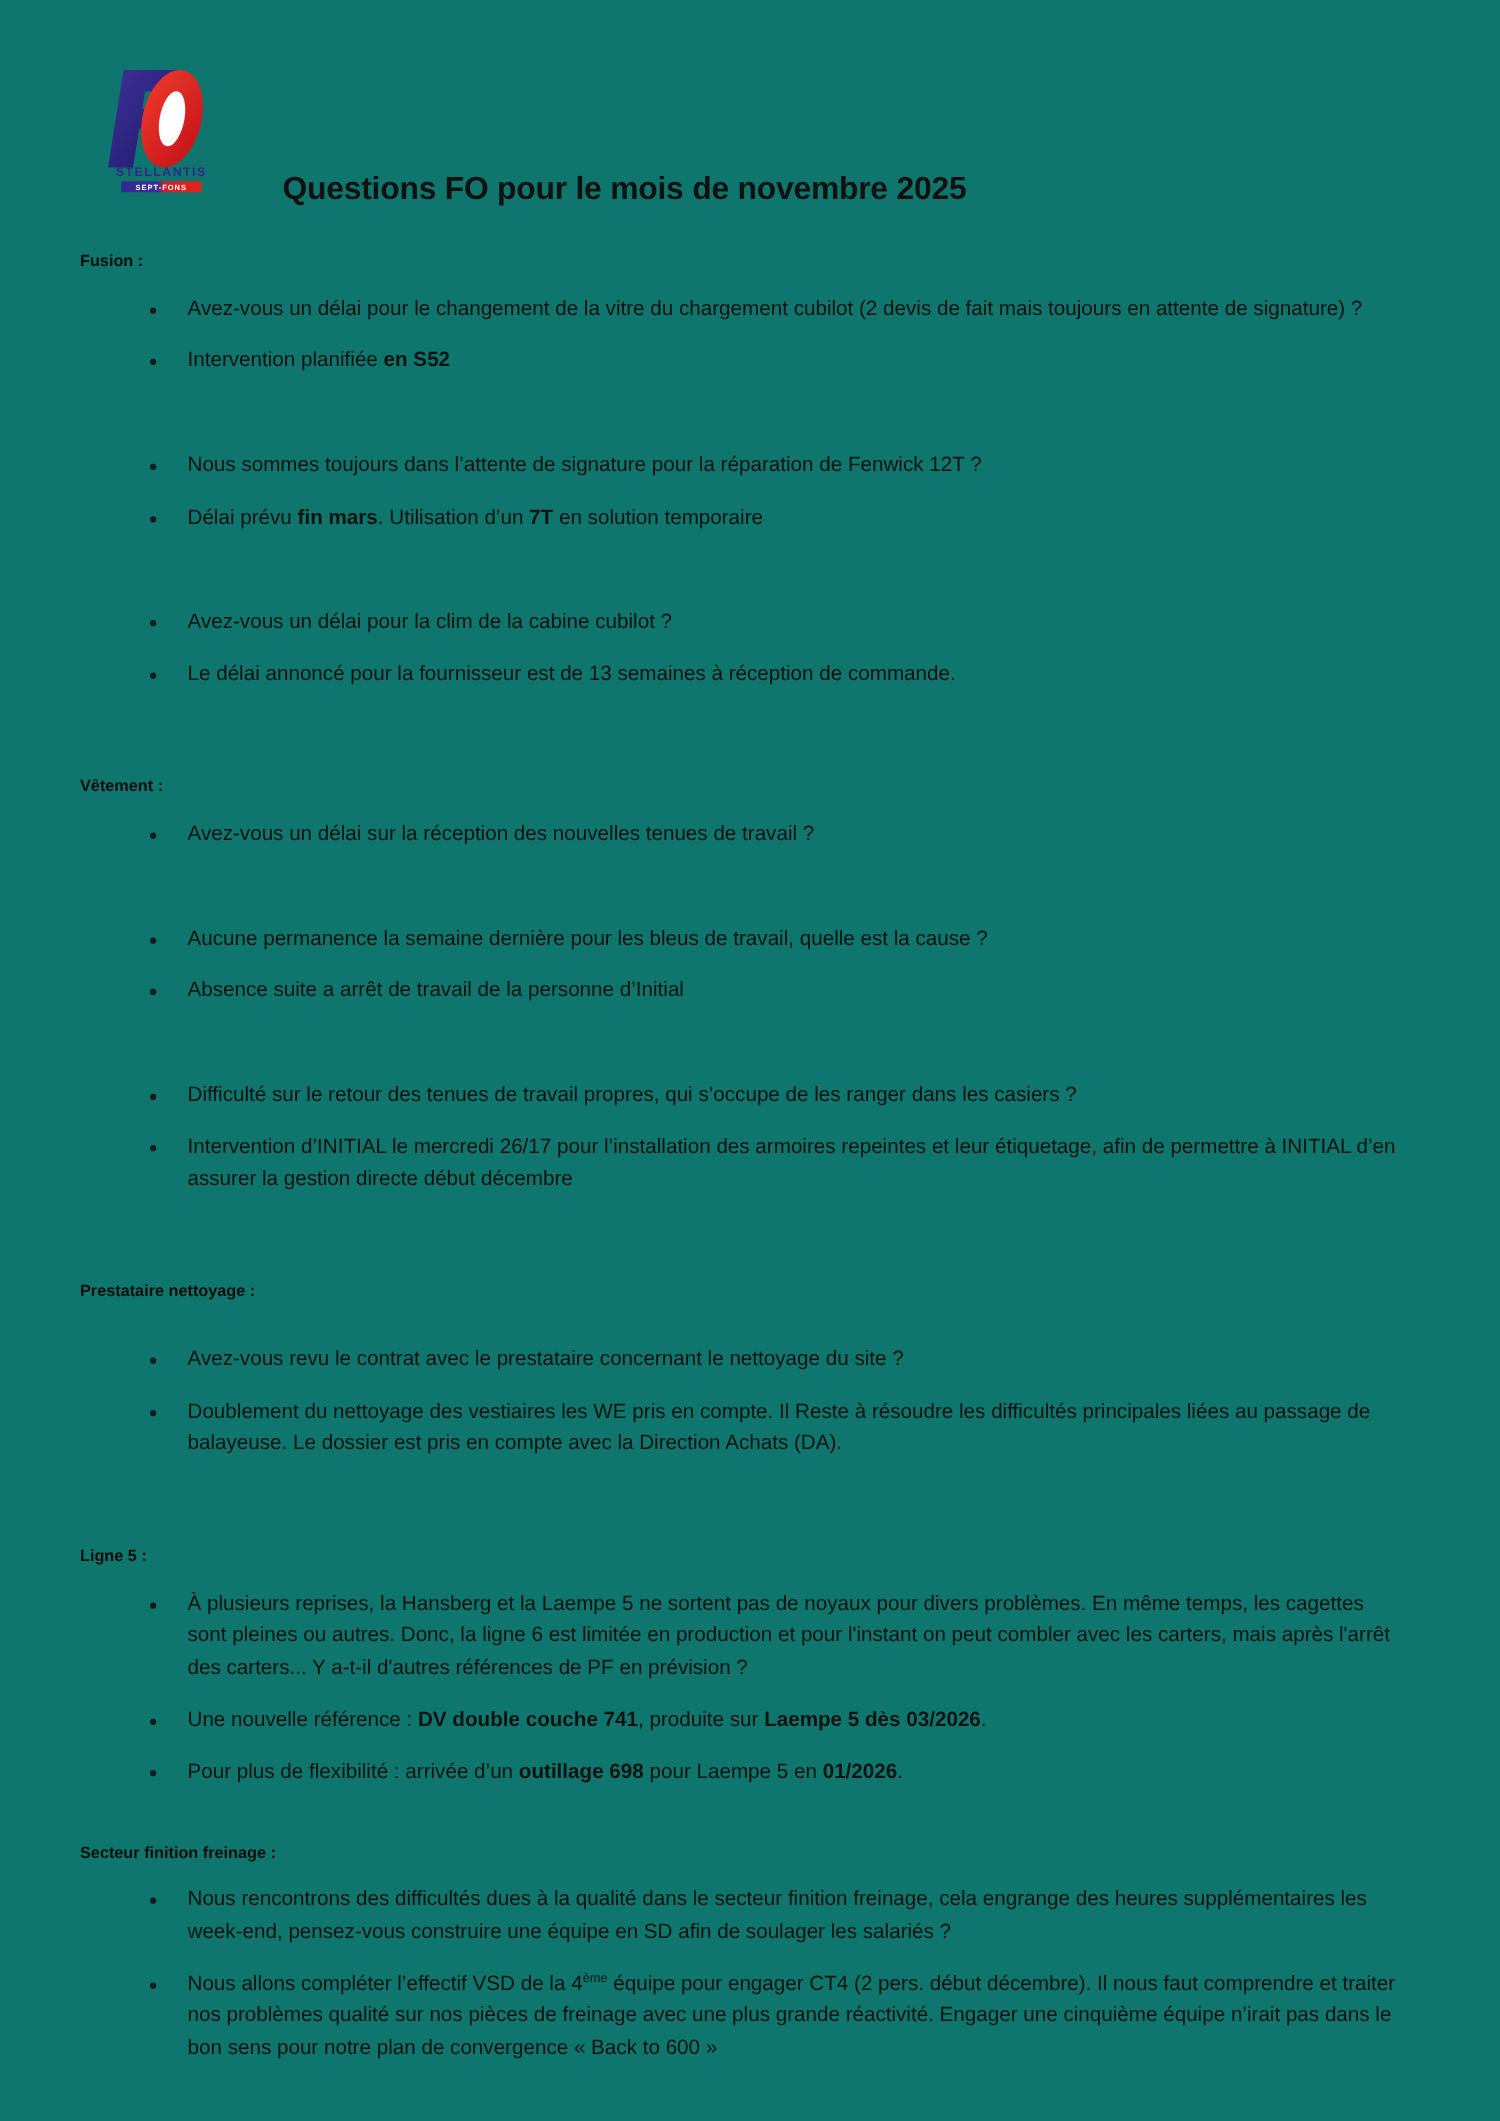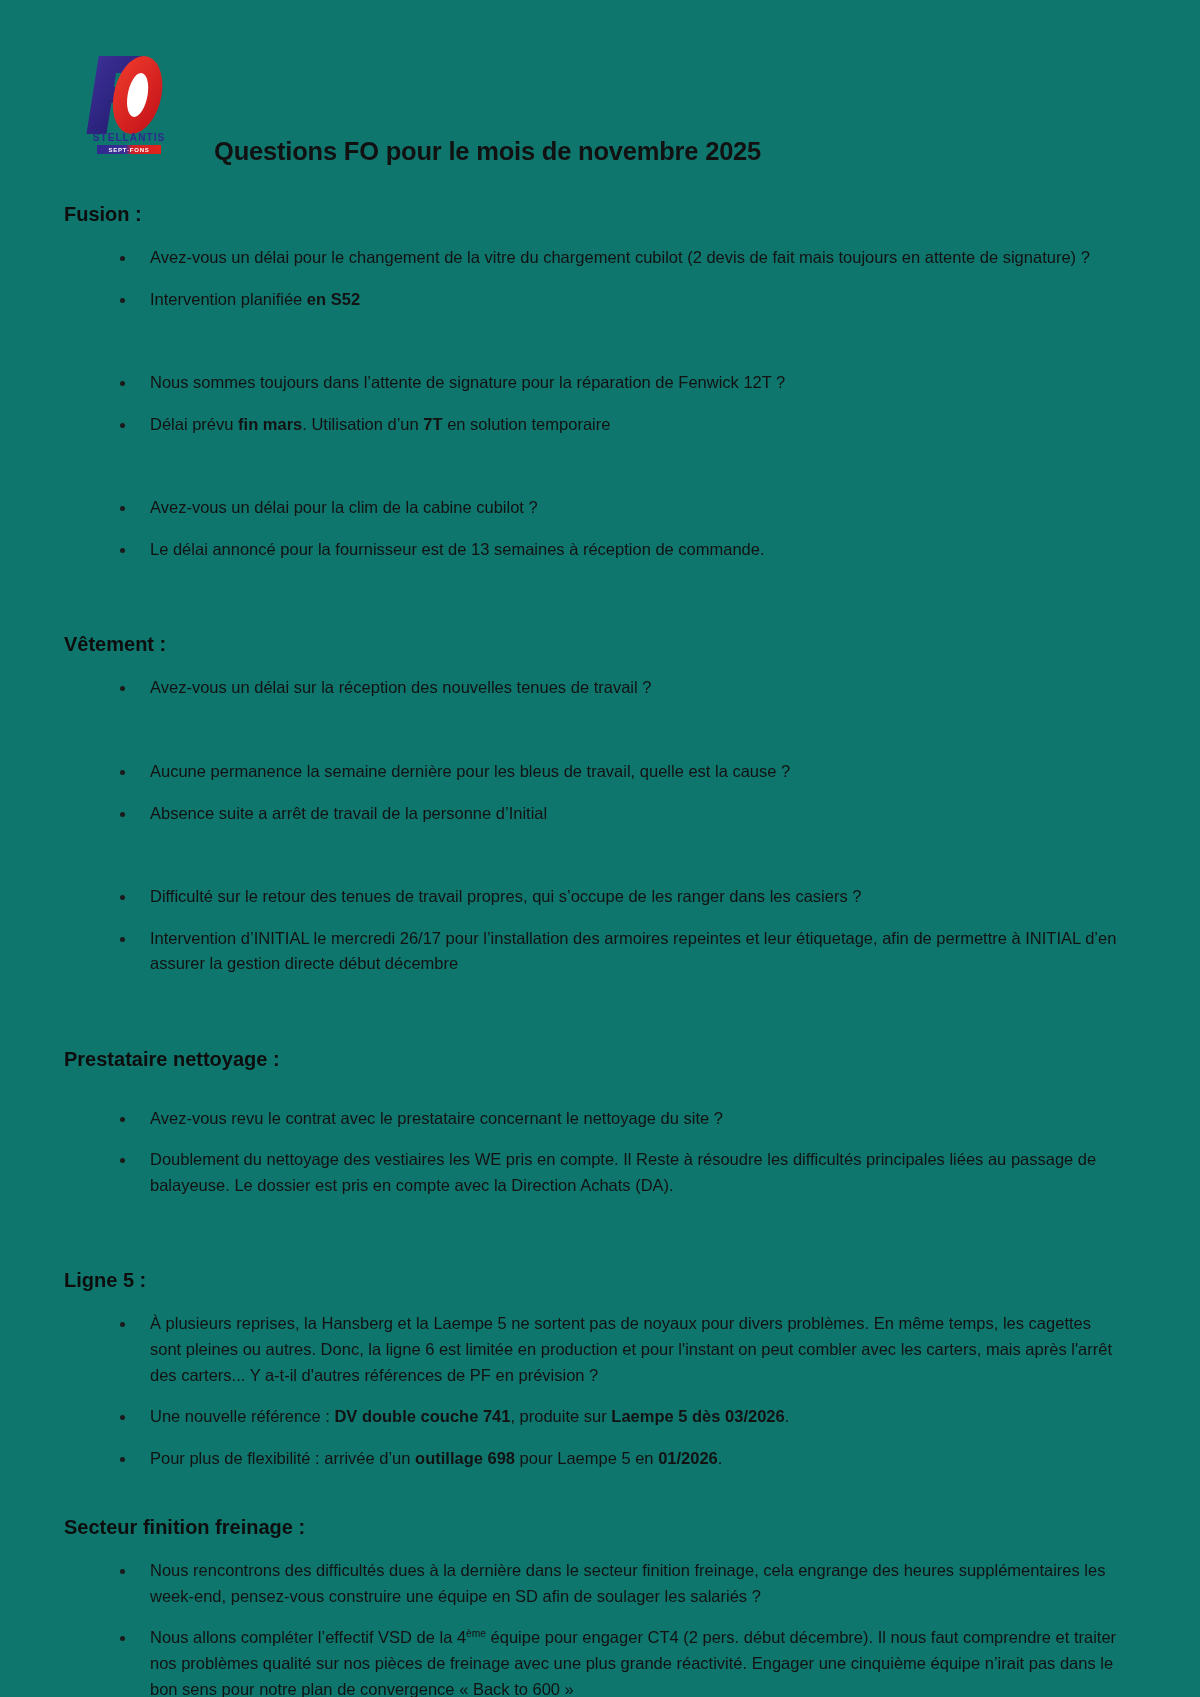--- a/index.html
+++ b/index.html
@@ -28,21 +28,21 @@
     position: absolute;
     left: 83px;
     top: 42px;
     width: 92px;
     height: 112px;
   }
   .logo svg { display: block; }
 
   .doc-title {
     position: absolute;
-    left: 214px;
+    left: 226px;
     top: 137px;
     font-size: 25.5px;
     font-weight: bold;
     letter-spacing: -0.2px;
     color: #111111;
     white-space: nowrap;
   }
 
   
   .content {
@@ -50,21 +50,21 @@
     left: 0;
     top: 200px;
     width: 1200px;
     padding: 0 64px 0 64px;
     box-sizing: border-box;
   }
 
   .section { margin: 0; }
 
   .section-title {
-    font-size: 20px;
+    font-size: 13px;
     font-weight: bold;
     color: #0d0d0d;
     margin: 0 0 3px 0;
     line-height: 1.45;
   }
 
   ul.bullets {
     list-style: none;
     margin: 0;
     padding: 0;
@@ -203,19 +203,19 @@
         <li class="bulleted">Une nouvelle référence : <b>DV double couche 741</b>, produite sur <b>Laempe 5 dès 03/2026</b>.</li>
         <li class="bulleted">Pour plus de flexibilité : arrivée d’un <b>outillage 698</b> pour Laempe 5 en <b>01/2026</b>.</li>
       </ul>
     </div>
 
     <div class="gap-md"></div>
 
     <div class="section">
       <div class="section-title">Secteur finition freinage :</div>
       <ul class="bullets">
-        <li class="bulleted">Nous rencontrons des difficultés dues à la dernière dans le secteur finition freinage, cela engrange des heures supplémentaires les week-end, pensez-vous construire une équipe en SD afin de soulager les salariés ?</li>
+        <li class="bulleted">Nous rencontrons des difficultés dues à la qualité dans le secteur finition freinage, cela engrange des heures supplémentaires les week-end, pensez-vous construire une équipe en SD afin de soulager les salariés ?</li>
         <li class="bulleted">Nous allons compléter l’effectif VSD de la 4<sup>ème</sup> équipe pour engager CT4 (2 pers. début décembre). Il nous faut comprendre et traiter nos problèmes qualité sur nos pièces de freinage avec une plus grande réactivité. Engager une cinquième équipe n’irait pas dans le bon sens pour notre plan de convergence «&nbsp;Back to 600&nbsp;»</li>
       </ul>
     </div>
 
   </div>
 </div>
 
 </body></html>

